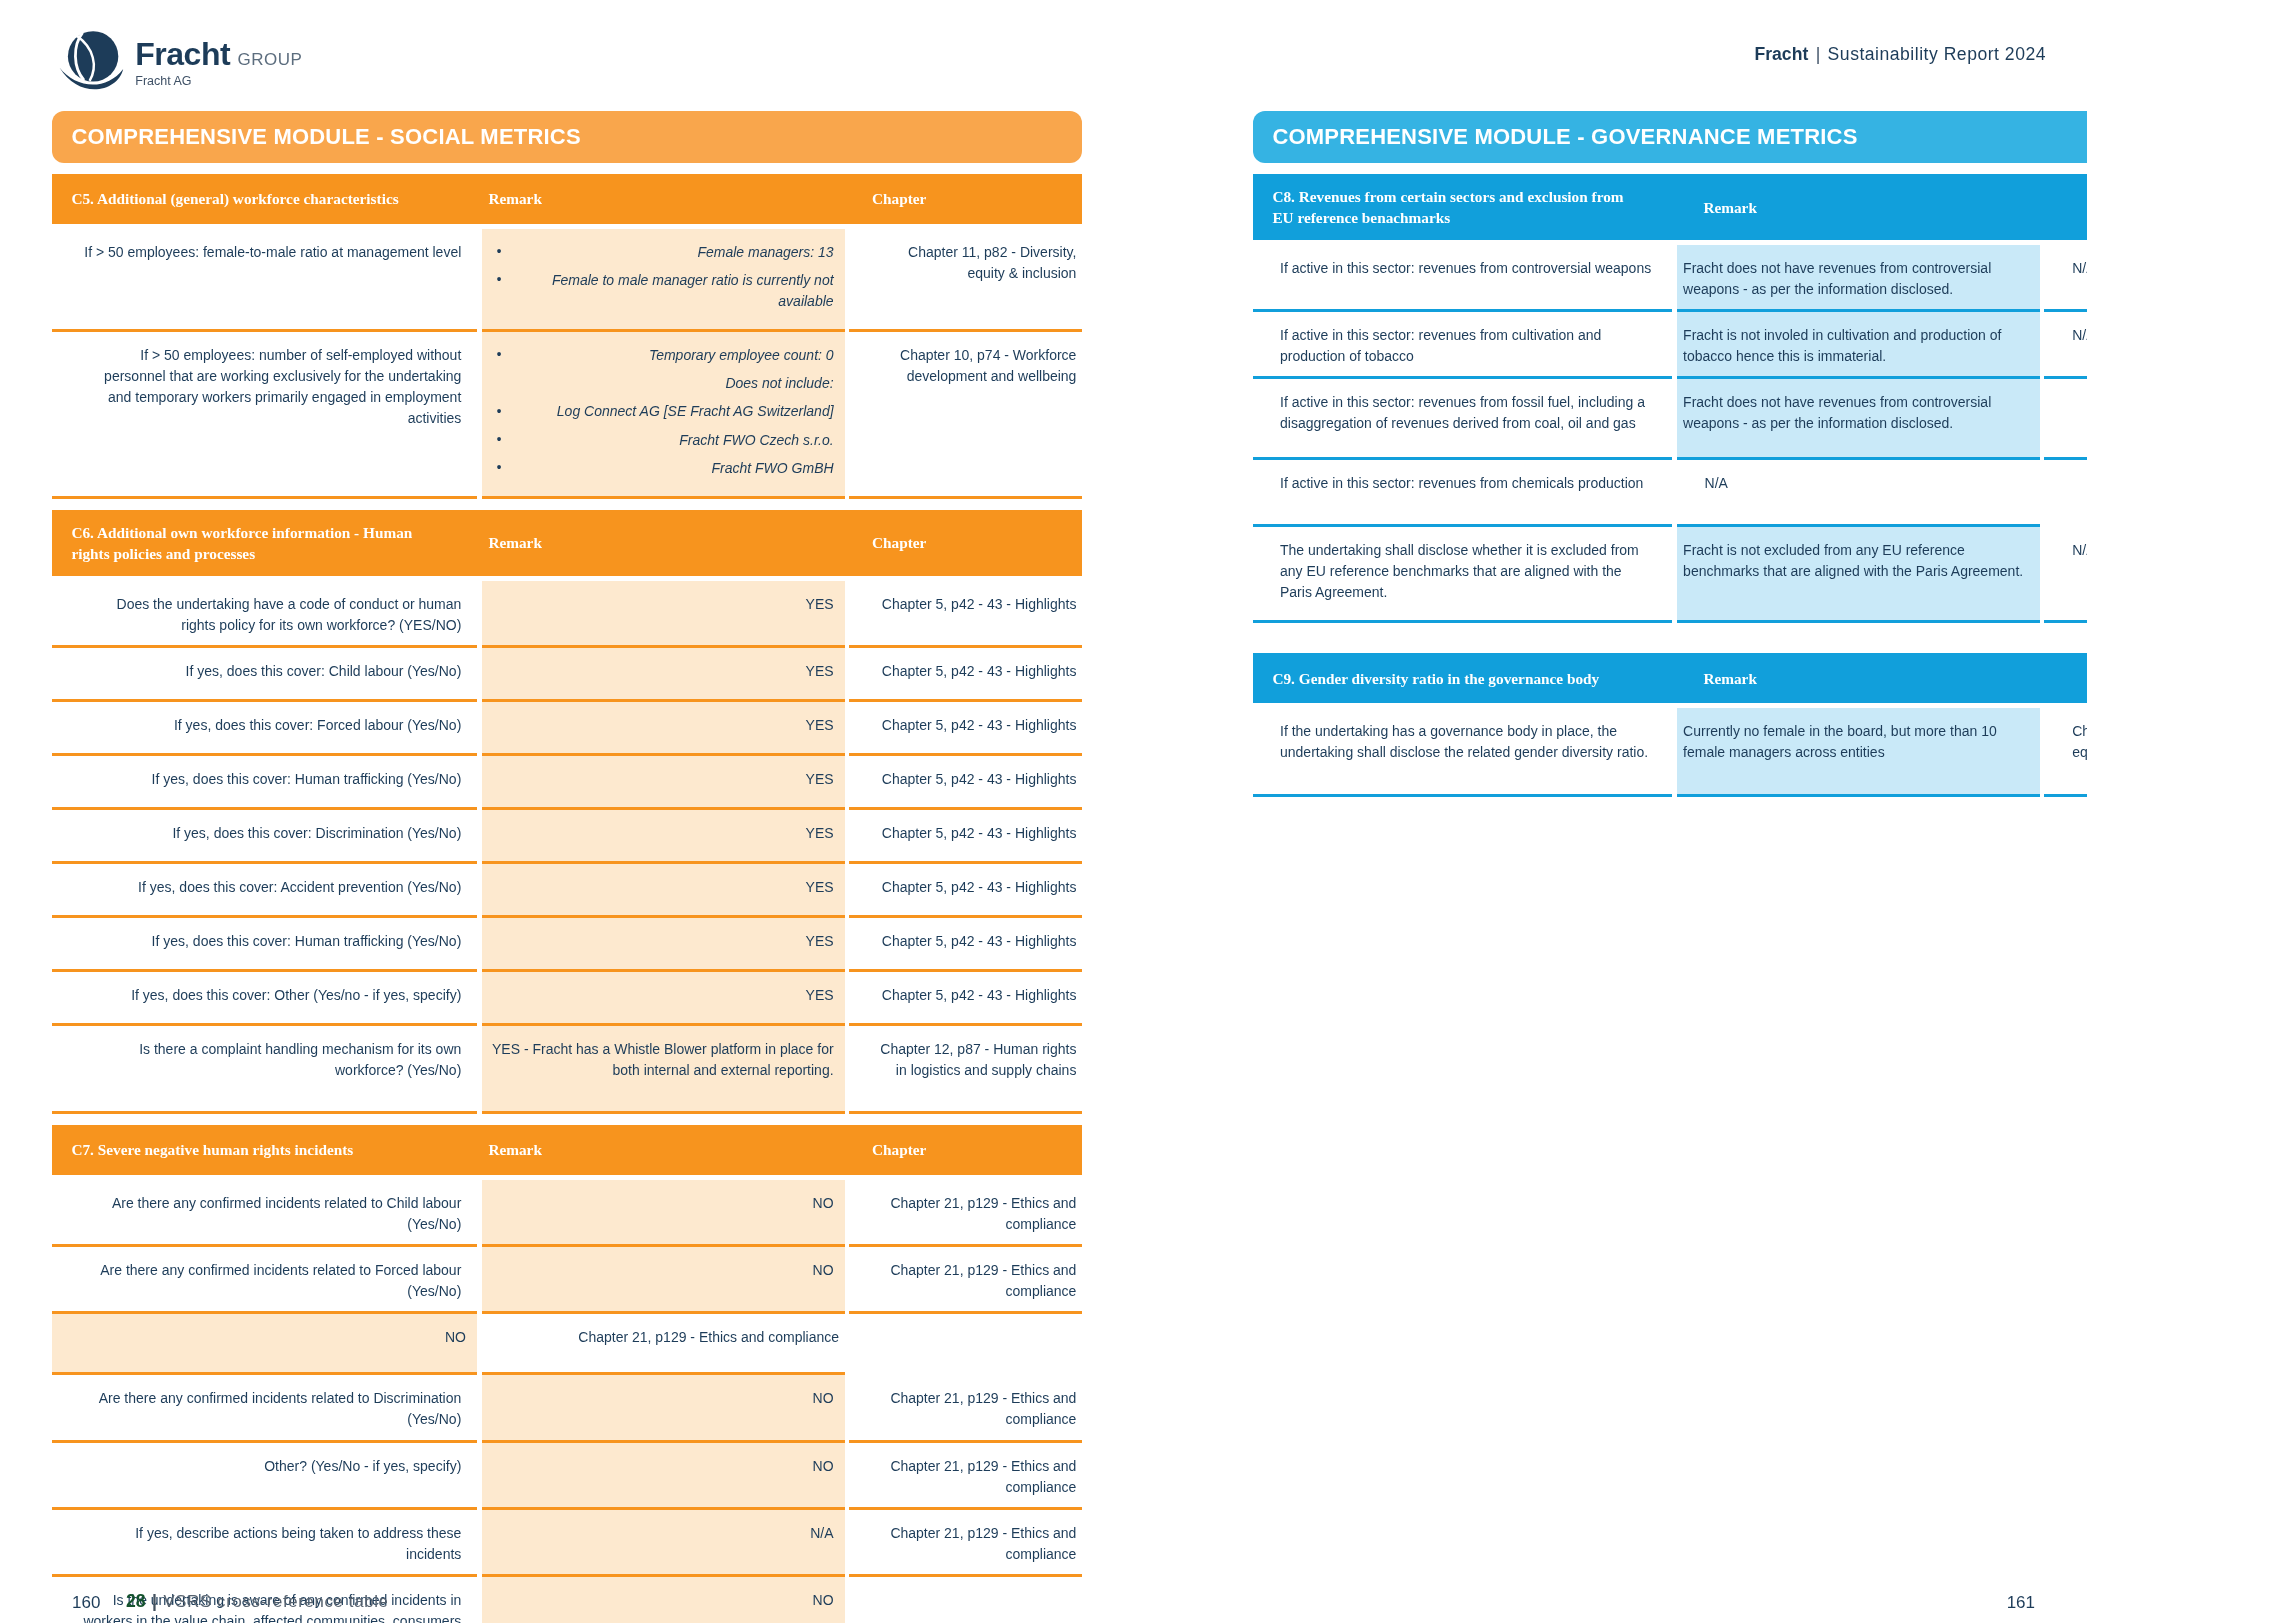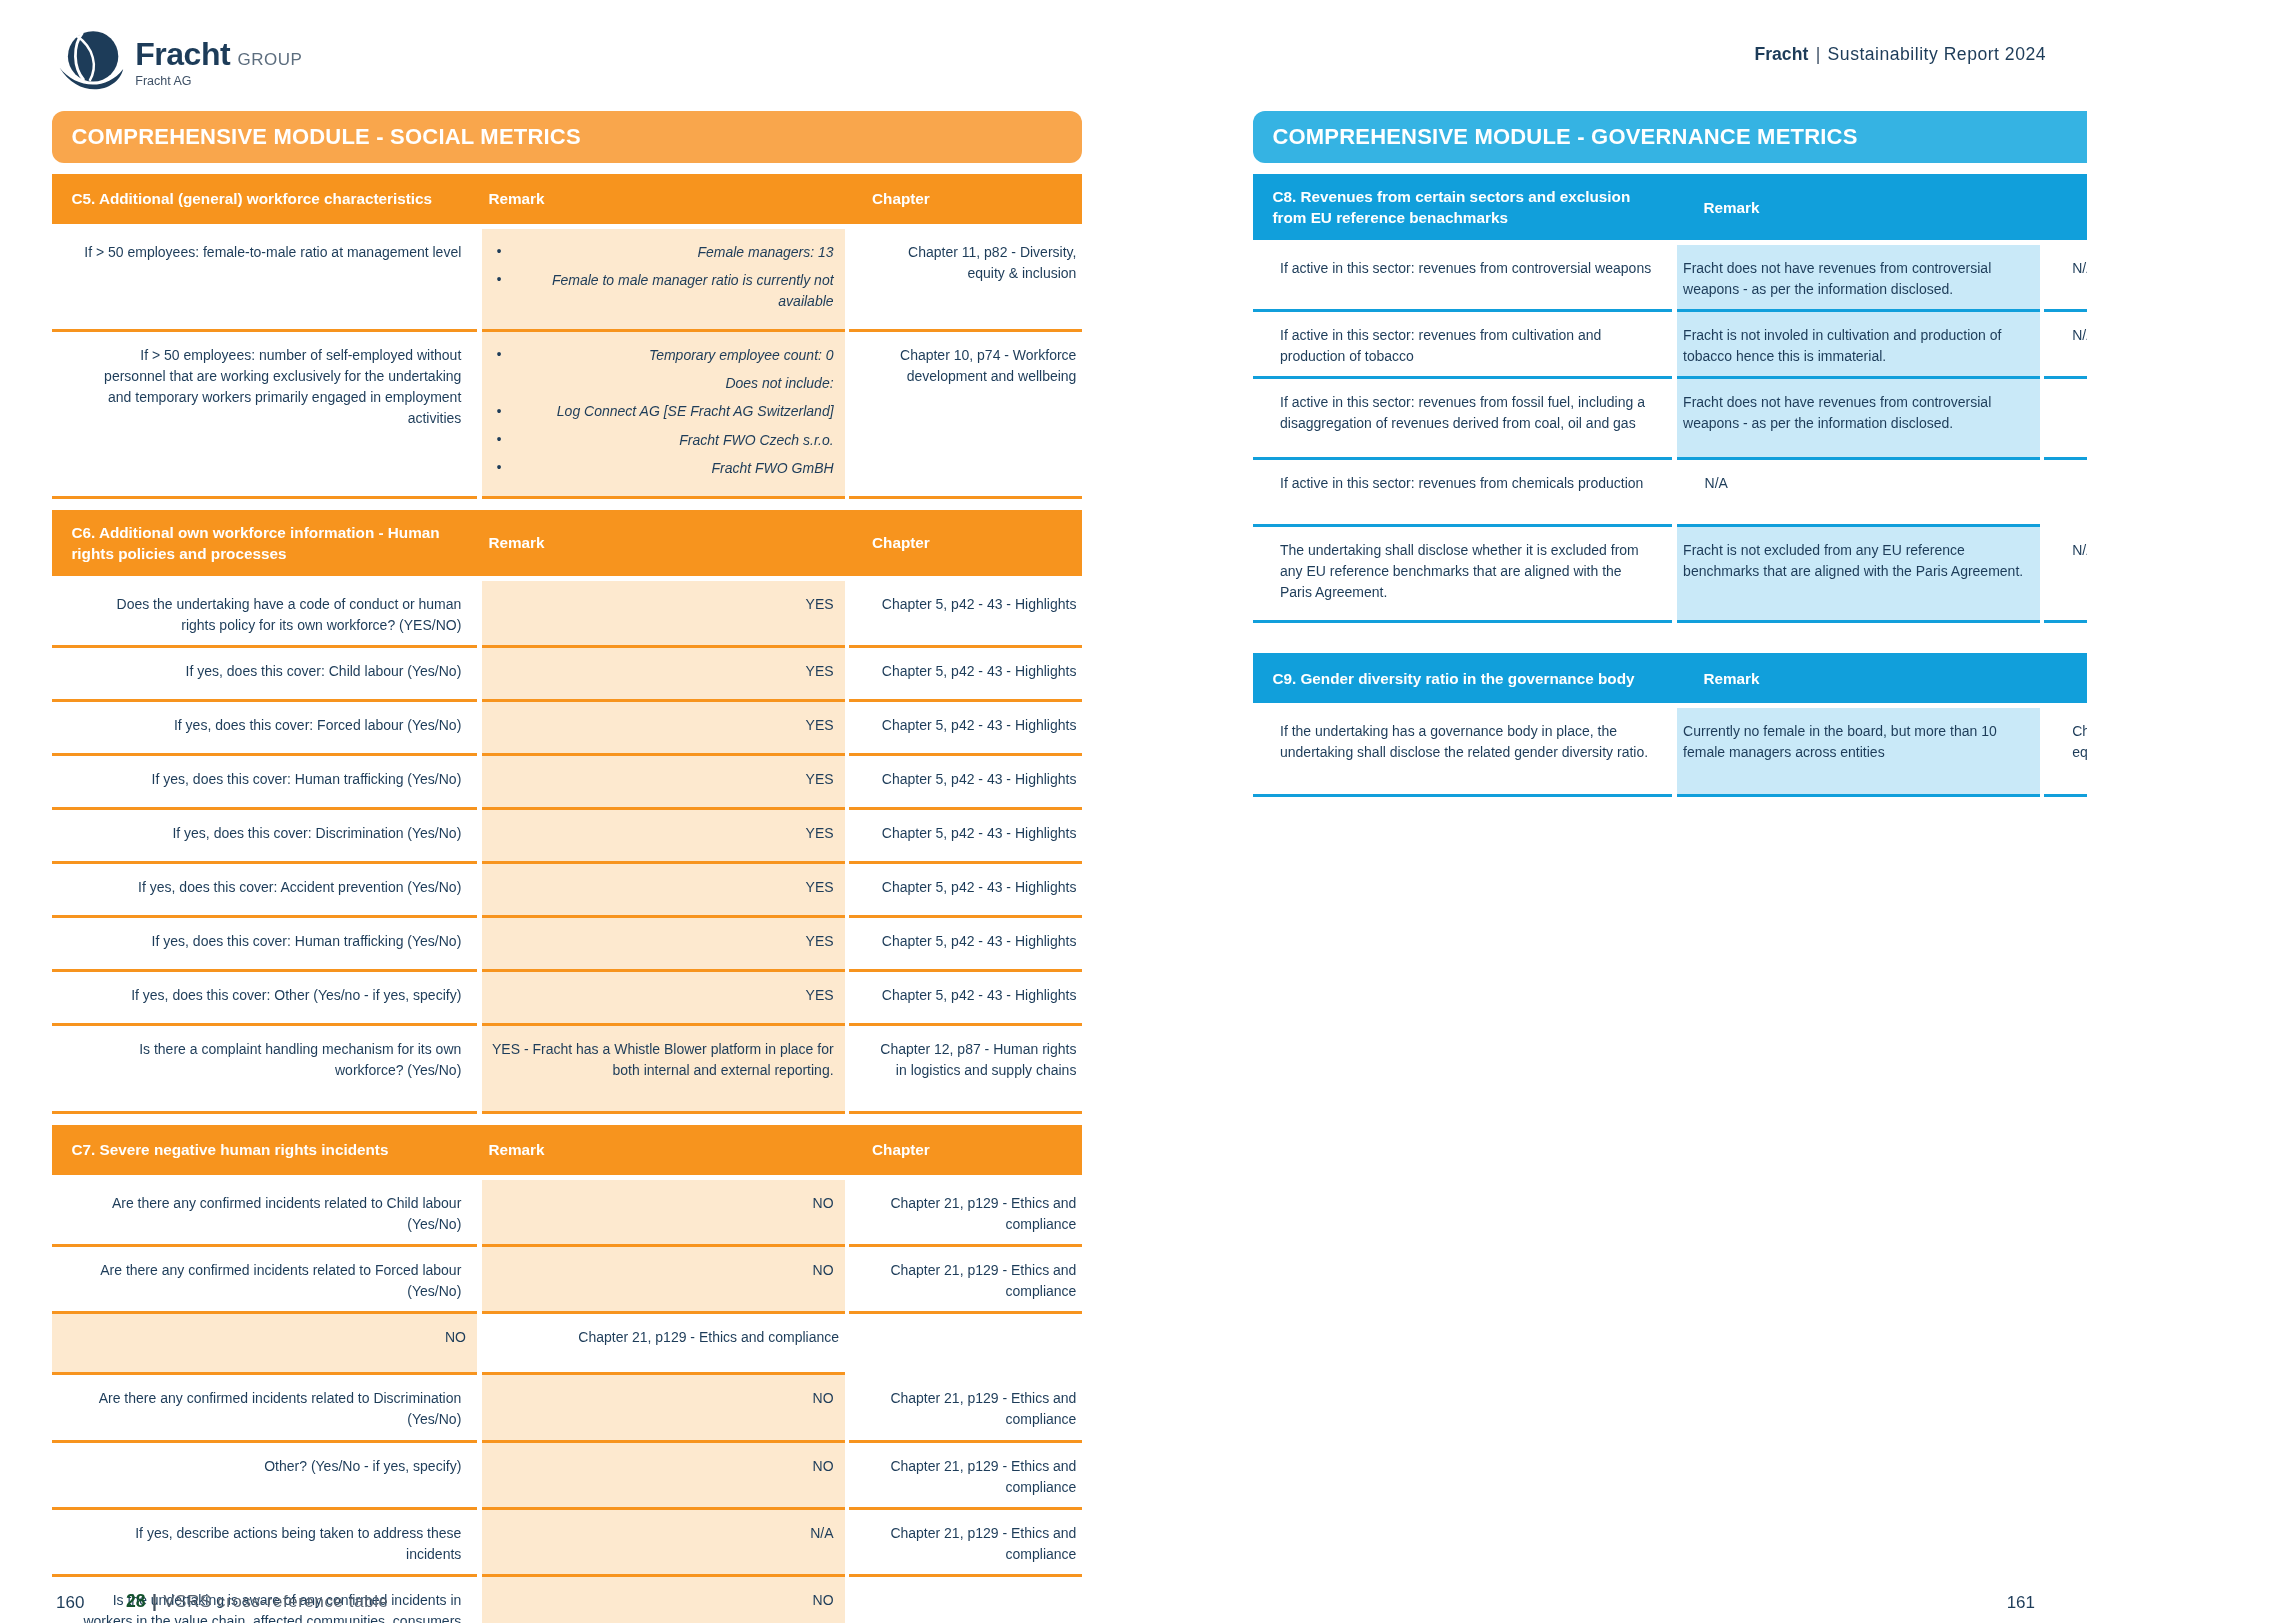--- a/index.html
+++ b/index.html
@@ -37,21 +37,21 @@
   .table.gap-lg { margin-top: 30px; }
 
   .thead {
     display: grid; align-items: center; color: #ffffff; font-weight: bold; font-size: 15.3px;
     padding: 12px 0; min-height: 50px; line-height: 1.38;
   }
   .col.left  .thead { grid-template-columns: 429px 363px 1fr; }
   .col.right .thead { grid-template-columns: 423px 363px 1fr; gap: 20px; }
   .social .thead     { background: var(--social-accent, #f7941e); }
   .governance .thead { background: var(--governance-accent, #119fdb); }
-  .th       { padding-left: 7.4px; }
+  .th       { padding-left: 7.4px; font-family: Liberation Serif, serif; }
   .th.title { padding-left: 19.4px; padding-right: 28px; }
   .th.chap  { padding-left: 28px; }
 
   .tbody { margin-top: 4.6px; }
   .row { display: grid; column-gap: 4.6px; }
   .col.left  .row { grid-template-columns: 425px 363px 1fr; text-align: right; }
   .col.right .row { grid-template-columns: 419px 363px 1fr; }
 
   .cell {
     border-bottom: 3.7px solid; font-size: 14px; line-height: 1.5;
@@ -63,21 +63,21 @@
   .cell.r { padding-left: 6.5px; }
   .social .cell.r     { background: var(--social-remark-bg, #fde9cf); }
   .governance .cell.r { background: var(--governance-remark-bg, #c9e9f8); }
   .cell.c { padding-left: 28px; padding-right: 5.6px; }
 
   .ritem { margin-bottom: 7.4px; font-style: italic; }
   .ritem.bullet { position: relative; padding-left: 34px; }
   .ritem.bullet::before { content: "\2022"; position: absolute; left: 8.3px; top: -0.9px; }
 
   
-  .footer-pn-left  { position: absolute; left: 56px;  top: 1593px; font-size: 17px; color: var(--text-navy, #1d3c59); }
+  .footer-pn-left  { position: absolute; left: 72px;  top: 1593px; font-size: 17px; color: var(--text-navy, #1d3c59); }
   .footer-section  { position: absolute; left: 126px;  top: 1591px; font-size: 17.6px; }
   .sec-num { font-weight: bold; color: #14532d; }
   .sec-div { font-weight: bold; color: #44525f; margin: 0 6.5px; }
   .sec-title { color: #55616e; font-size: 16.7px; letter-spacing: 0.7px; }
   .footer-pn-right { position: absolute; right: 52px; top: 1593px; font-size: 17px; color: var(--text-navy, #1d3c59); }
 </style>
 </head>
 <body>
 
 <div class="page">

